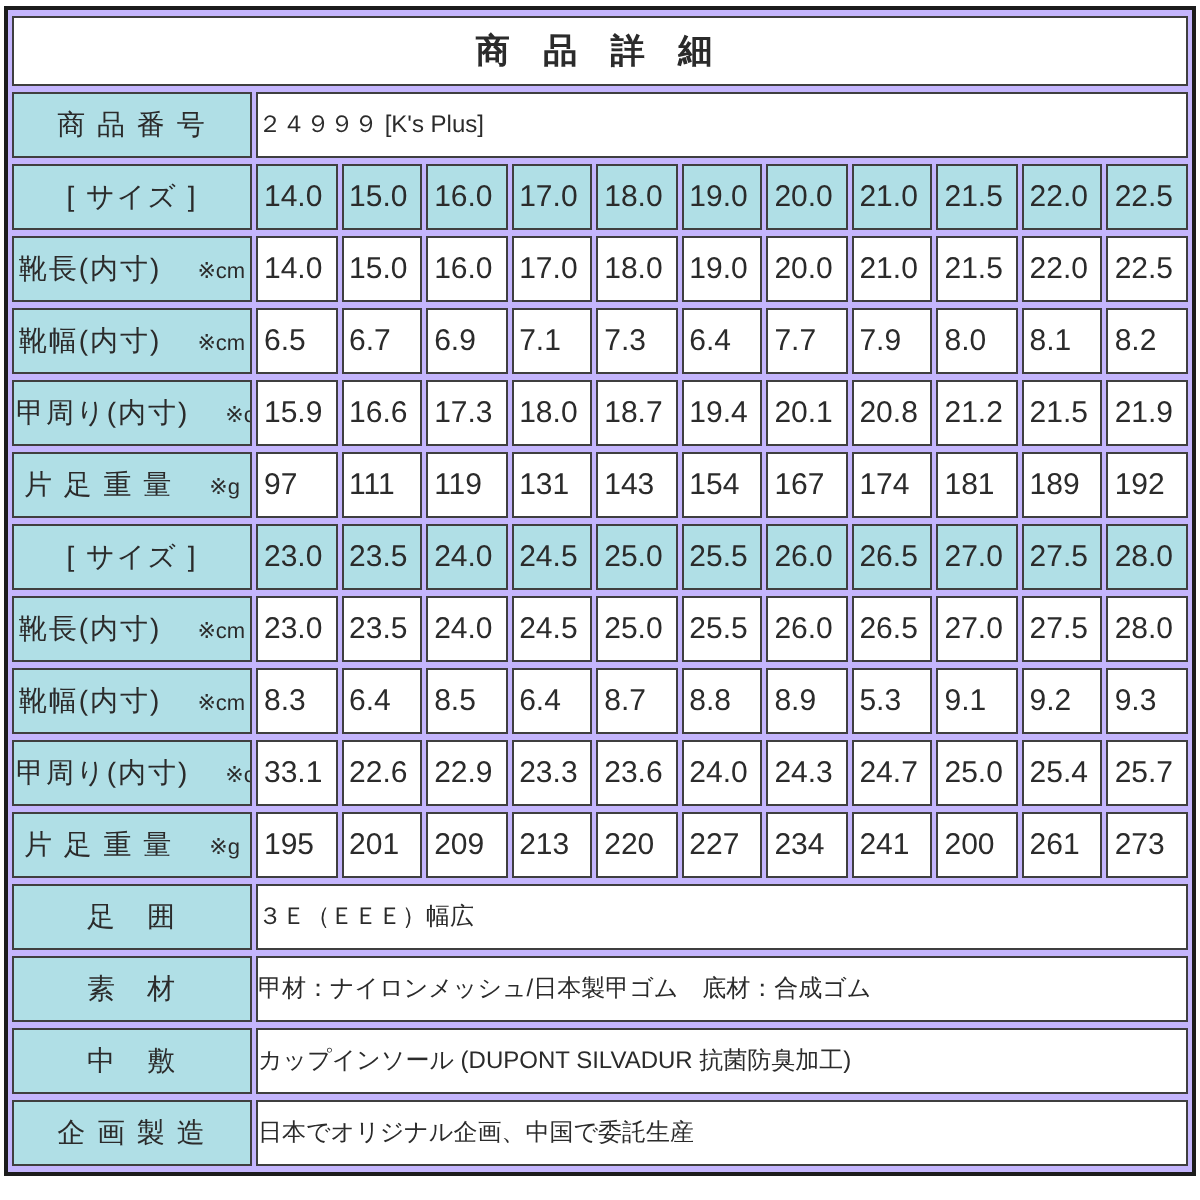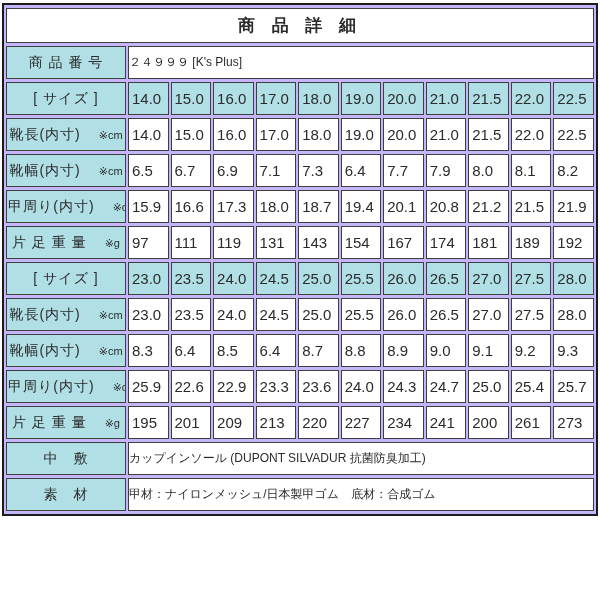--- a/index.html
+++ b/index.html
@@ -184,28 +184,28 @@
         </tr>
         <tr>
           <th class="label"><span>靴幅(内寸)</span><span class="suffix">※cm</span></th>
           <td class="num">8.3</td>
           <td class="num">6.4</td>
           <td class="num">8.5</td>
           <td class="num">6.4</td>
           <td class="num">8.7</td>
           <td class="num">8.8</td>
           <td class="num">8.9</td>
-          <td class="num">9.0</td>
+          <td class="num">5.3</td>
           <td class="num">9.1</td>
           <td class="num">9.2</td>
           <td class="num">9.3</td>
         </tr>
         <tr>
           <th class="label"><span>甲周り(内寸)</span><span class="suffix">※cm</span></th>
-          <td class="num">25.9</td>
+          <td class="num">33.1</td>
           <td class="num">22.6</td>
           <td class="num">22.9</td>
           <td class="num">23.3</td>
           <td class="num">23.6</td>
           <td class="num">24.0</td>
           <td class="num">24.3</td>
           <td class="num">24.7</td>
           <td class="num">25.0</td>
           <td class="num">25.4</td>
           <td class="num">25.7</td>
@@ -220,22 +220,30 @@
           <td class="num">227</td>
           <td class="num">234</td>
           <td class="num">241</td>
           <td class="num">200</td>
           <td class="num">261</td>
           <td class="num">273</td>
         </tr>
       </tbody>
     <tbody>
       <tr>
+        <th class="label">足　囲</th>
+        <td class="wide-value" colspan="11">３Ｅ（ＥＥＥ）幅広</td>
+      </tr>
+      <tr>
+        <th class="label">素　材</th>
+        <td class="wide-value" colspan="11">甲材：ナイロンメッシュ/日本製甲ゴム　底材：合成ゴム</td>
+      </tr>
+      <tr>
         <th class="label">中　敷</th>
         <td class="wide-value" colspan="11">カップインソール (DUPONT SILVADUR 抗菌防臭加工)</td>
       </tr>
       <tr>
-        <th class="label">素　材</th>
-        <td class="wide-value" colspan="11">甲材：ナイロンメッシュ/日本製甲ゴム　底材：合成ゴム</td>
+        <th class="label">企 画 製 造</th>
+        <td class="wide-value" colspan="11">日本でオリジナル企画、中国で委託生産</td>
       </tr>
     </tbody>
   </table>
 </div>
 
 </body></html>

